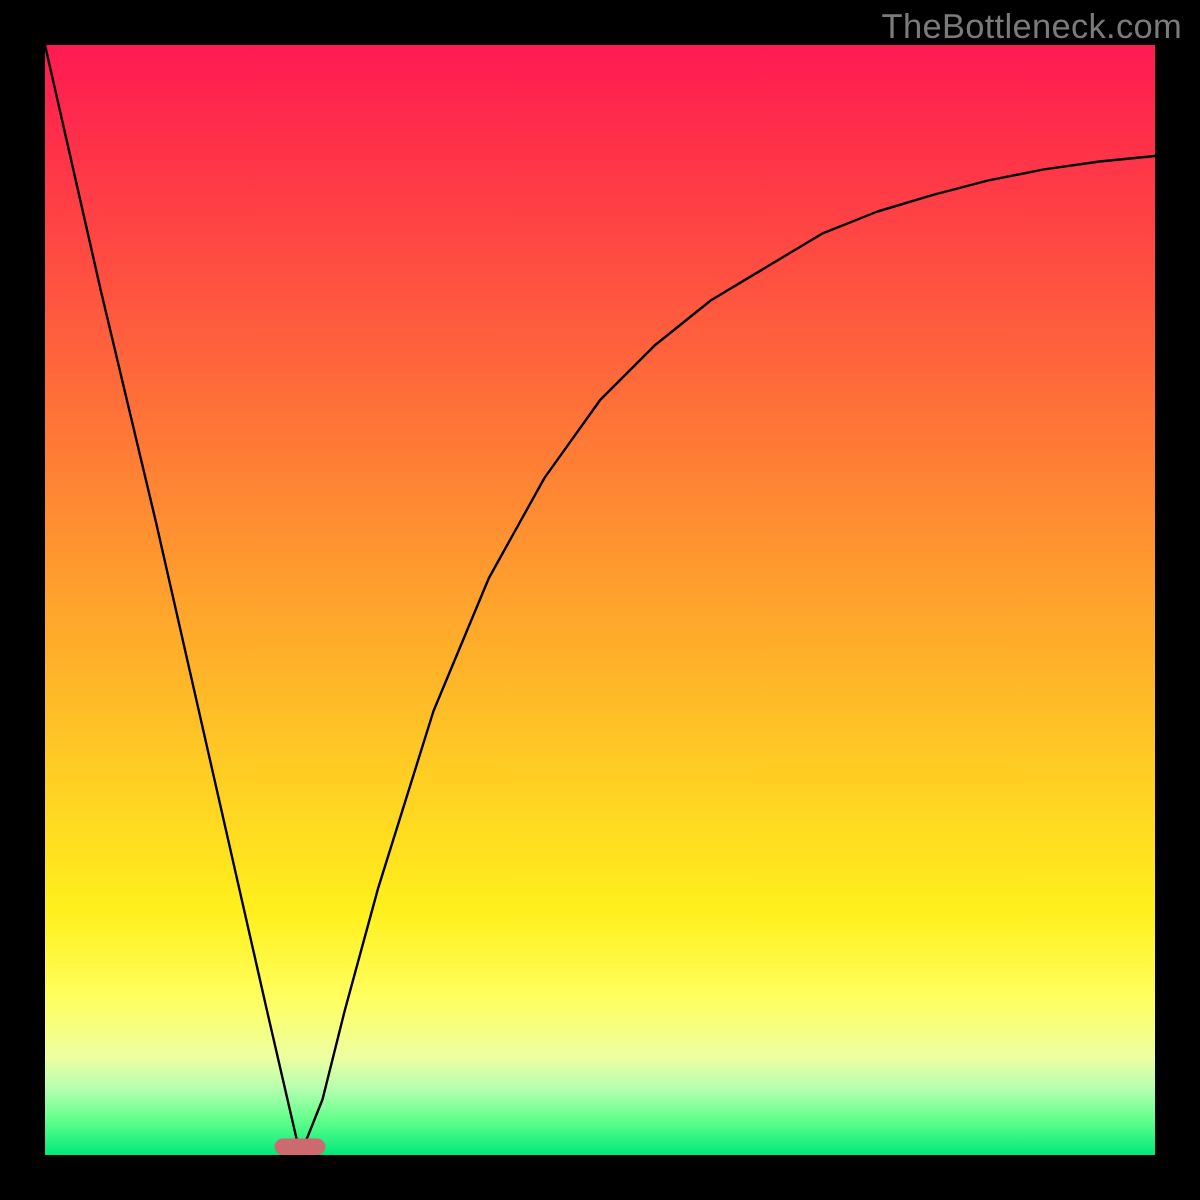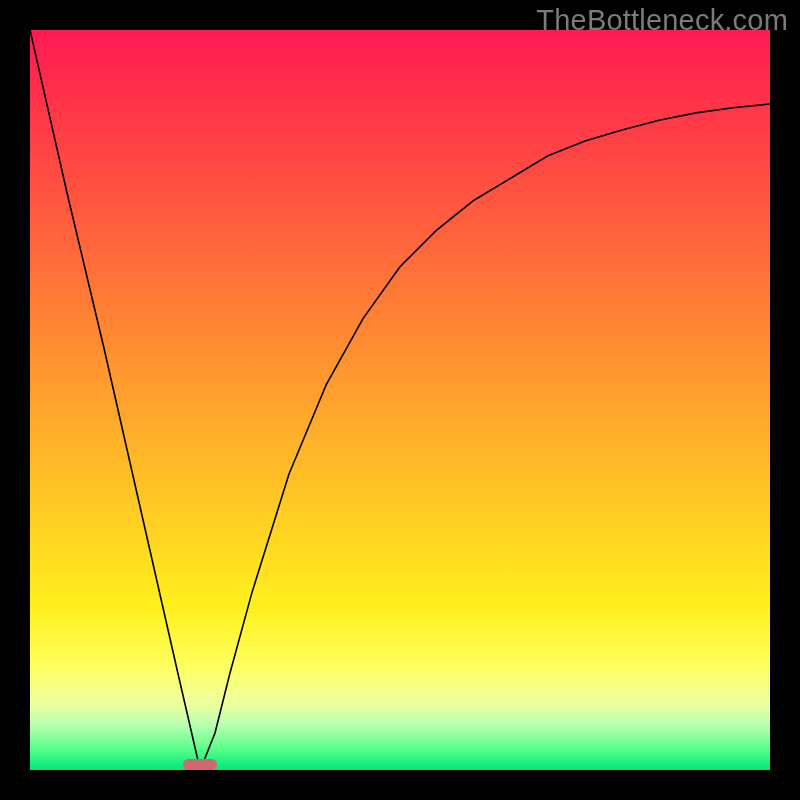--- a/index.html
+++ b/index.html
@@ -53,21 +53,21 @@
     width: 34px;
     height: 11px;
     border-radius: 6px;
     background: #cc6a70;
   }
   .watermark {
     position: absolute;
     top: 4px;
     right: 12px;
     color: #7b7b7b;
-    font-size: 29px;
+    font-size: 23px;
     letter-spacing: 0.2px;
     font-weight: 400;
   }
 </style>
 </head>
 <body>
 
 <div class="frame">
 
   <div class="watermark">TheBottleneck.com</div>

